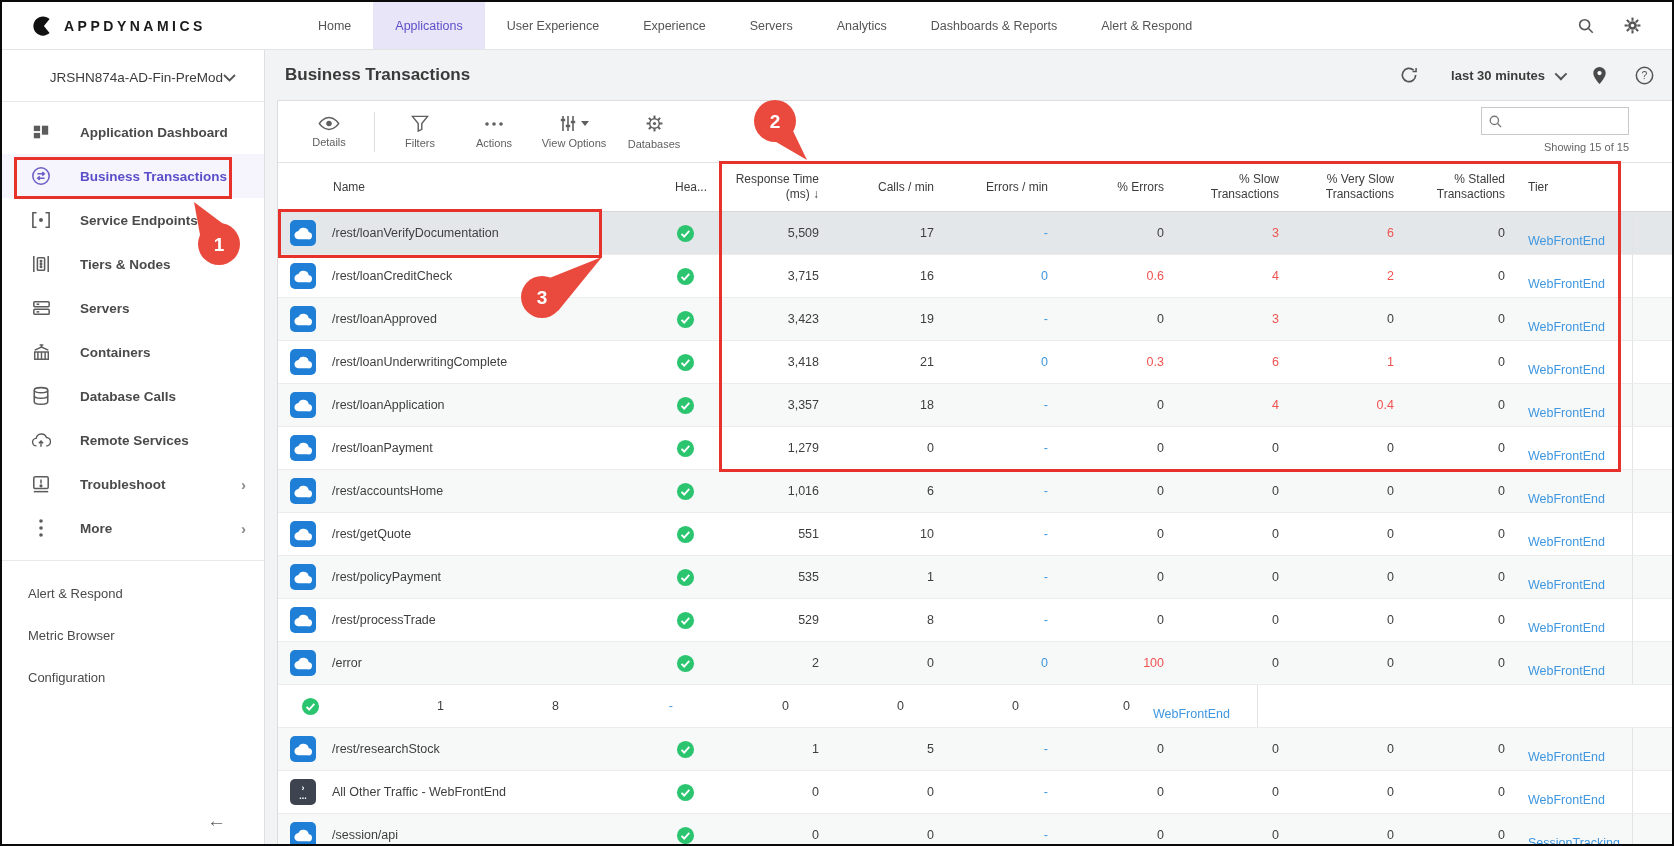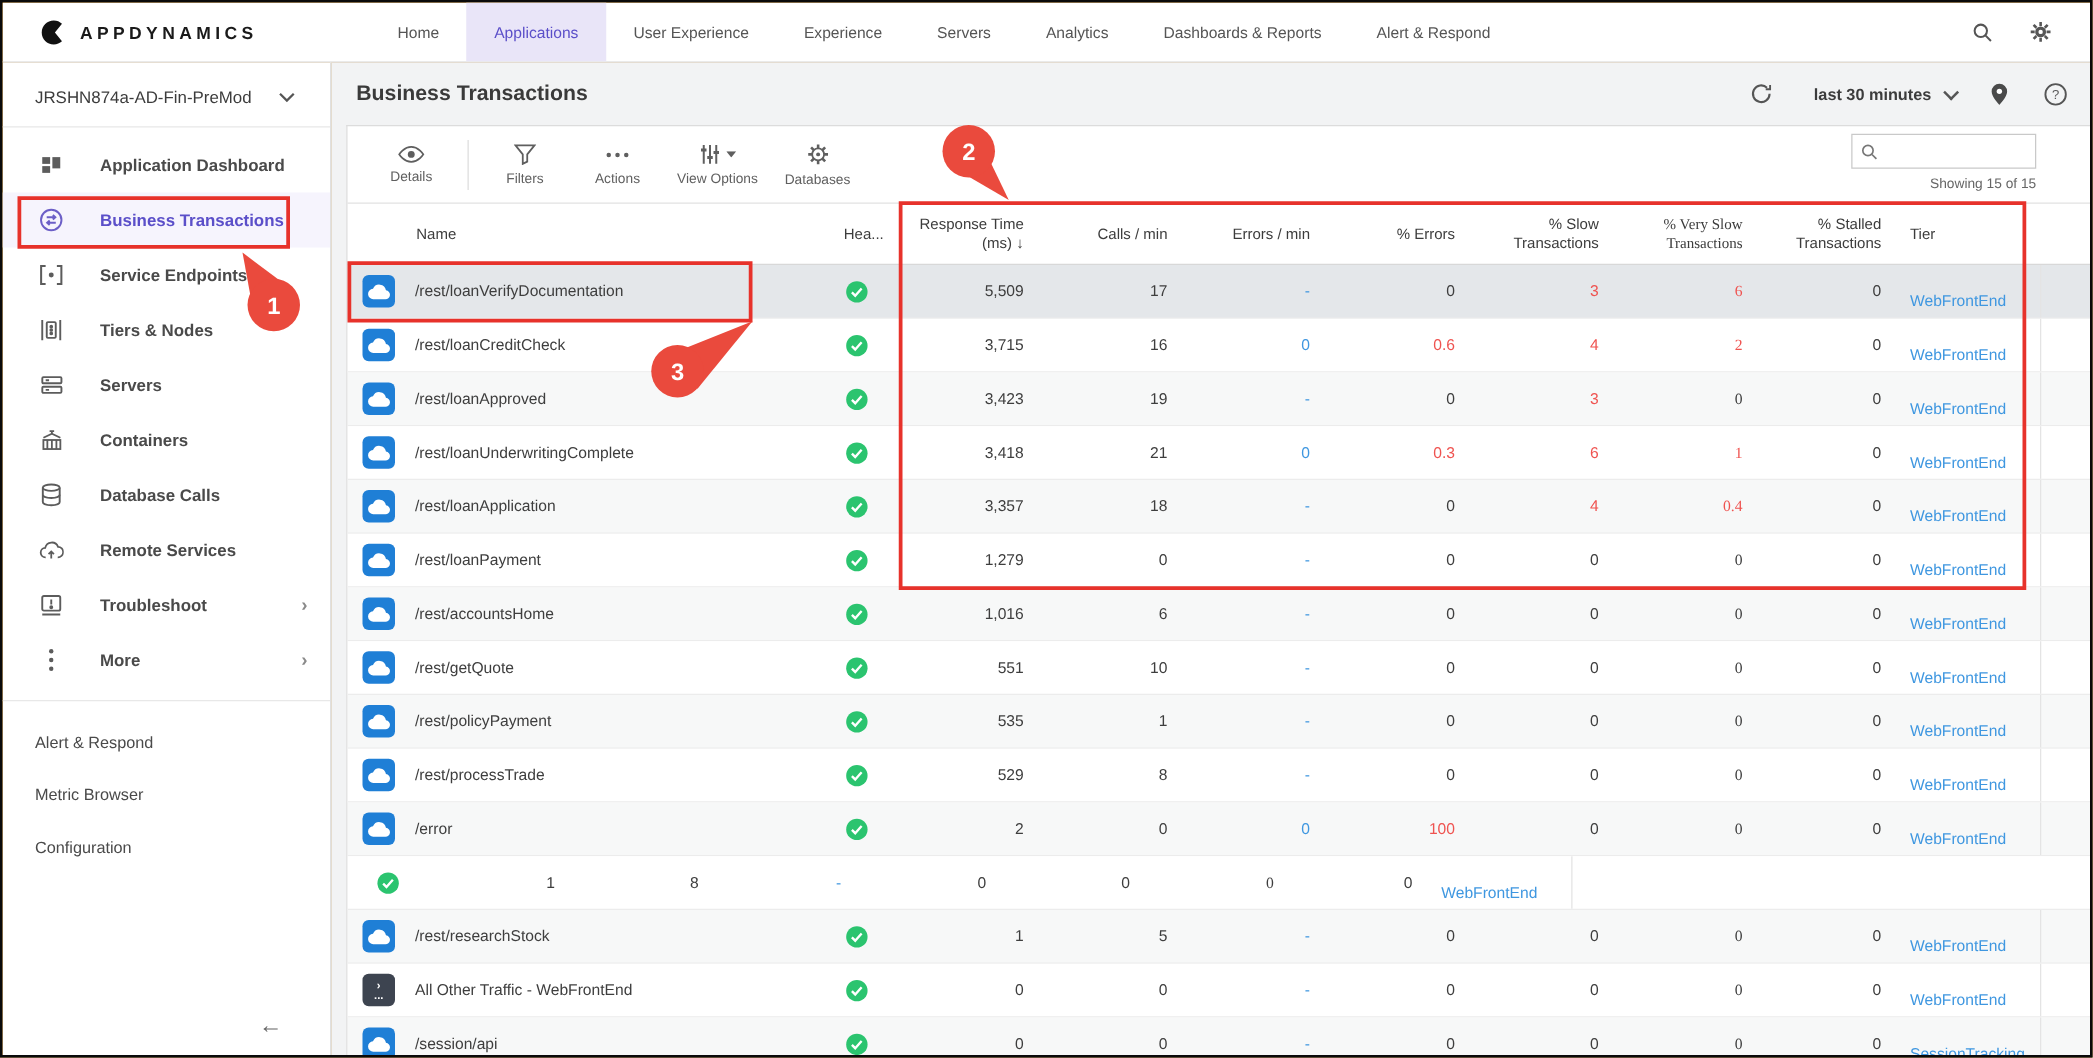--- a/index.html
+++ b/index.html
@@ -1,30 +1,30 @@
 <!DOCTYPE html>
 <html><head>
 <meta charset="utf-8">
 <style>
   * { margin:0; padding:0; box-sizing:border-box; }
   body { font-family:"Liberation Sans", sans-serif; background:#888; }
-  .frame { position:relative; width:1674px; height:846px; background:#a16207; border:2px solid #0a0a0a; overflow:hidden; }
+  .frame { position:relative; width:1674px; height:846px; background:#84cc16; border:2px solid #0a0a0a; overflow:hidden; }
 
   
   .topnav { position:absolute; left:0; top:0; width:100%; height:48px; background:#fff; border-bottom:1px solid #e4e4e4; display:flex; align-items:stretch; z-index:5; }
   .brand { display:flex; align-items:center; gap:10px; padding:0 28px 0 30px; }
   .brand-text { font-size:14px; font-weight:bold; letter-spacing:3.5px; color:#1a1a1a; }
   .navitems { display:flex; align-items:stretch; margin-left:62px;justify-content:flex-end; }
   .navitem { display:flex; align-items:center; padding:0 22px; font-size:12.5px; color:#555; cursor:pointer; }
   .navitem.active { background:#e9e5f8; color:#5b4fc9; }
   .topnav-right { margin-left:auto; display:flex; align-items:center; gap:28px; padding-right:30px; }
 
   
   .sidebar { position:absolute; left:0; top:48px; width:263px; height:796px; background:#fff; border-right:1px solid #e0e0e0; z-index:4; }
-  .app-selector { display:flex; align-items:center; justify-content:space-between; padding:20px 28px 16px 26px; }
+  .app-selector { display:flex; align-items:center; justify-content:flex-end; padding:20px 28px 16px 26px; }
   .app-selector-label { font-size:13.5px; color:#3c3c3c; }
   .sb-divider { border:none; border-top:1px solid #e8e8e8; margin:0 0; }
   .sb-list { padding-top:8px; }
   .sb-item { display:flex; align-items:center; height:44px; padding:0 18px 0 26px; cursor:pointer; color:#4a4a4a;font-weight:bold; }
   .sb-item .sb-ic { width:26px; display:flex; justify-content:center; color:#666; }
   .sb-item .sb-label { font-size:13.5px; margin-left:26px; flex:1; }
   .sb-item.active { background:#f6f4fd; }
   .sb-item.active .sb-label { color:#5b4fc9; }
   .sb-chev { color:#8a8a8a; font-size:15px; }
   .sb-footer { padding-top:12px; }
@@ -55,21 +55,21 @@
   .thead { display:flex; height:49px; border-bottom:1px solid #d8d8d8; align-items:center; font-size:12px; color:#3c3c3c; }
   .th { white-space:pre-line; line-height:15px; }
   .trow { display:flex; height:43px; align-items:center; border-bottom:1px solid #ececec; font-size:12.5px; color:#3e3e3e; background:#fff; cursor:pointer; }
   .trow.alt { background:#f7f8f8; }
   .trow.selected { background:#e4e7ea; }
   .tbody { height:633px; overflow:hidden; }
   .c { flex:none; }
   .col-name { width:375px; display:flex; align-items:center; padding-left:12px; }
   .col-health { width:65px; display:flex; justify-content:center; }
   .col-rt { width:115px; } .col-calls { width:115px; } .col-em { width:114px; }
-  .col-pe { width:116px; } .col-ps { width:115px; } .col-pvs { width:115px;font-family:Liberation Serif, serif; } .col-pst { width:111px; }
+  .col-pe { width:116px; } .col-ps { width:115px; } .col-pvs { width:115px; } .col-pst { width:111px; }
   .col-tier { width:114px; padding-left:9px; border-right:1px solid #e4e4e4; align-self:stretch; display:flex; align-items:center; }
   .thead .col-tier { border-right:none; }
   .thead .col-health { justify-content:flex-start; padding-left:22px; }
   .num { text-align:right; padding-right:14px; }
   .blue { color:#3f97e0; } .red { color:#ef5350; }
   .tierlink { color:#3f97e0;margin-top:16px; }
   .name-ic { width:26px; height:26px; border-radius:5px; background:#1f7fd6; display:flex; align-items:center; justify-content:center; flex:none; }
   .name-ic.traffic { background:#3d4450; color:#fff; font-size:9px; line-height:8px; font-weight:bold; text-align:center; }
   .nm { margin-left:16px; white-space:nowrap; }
 

